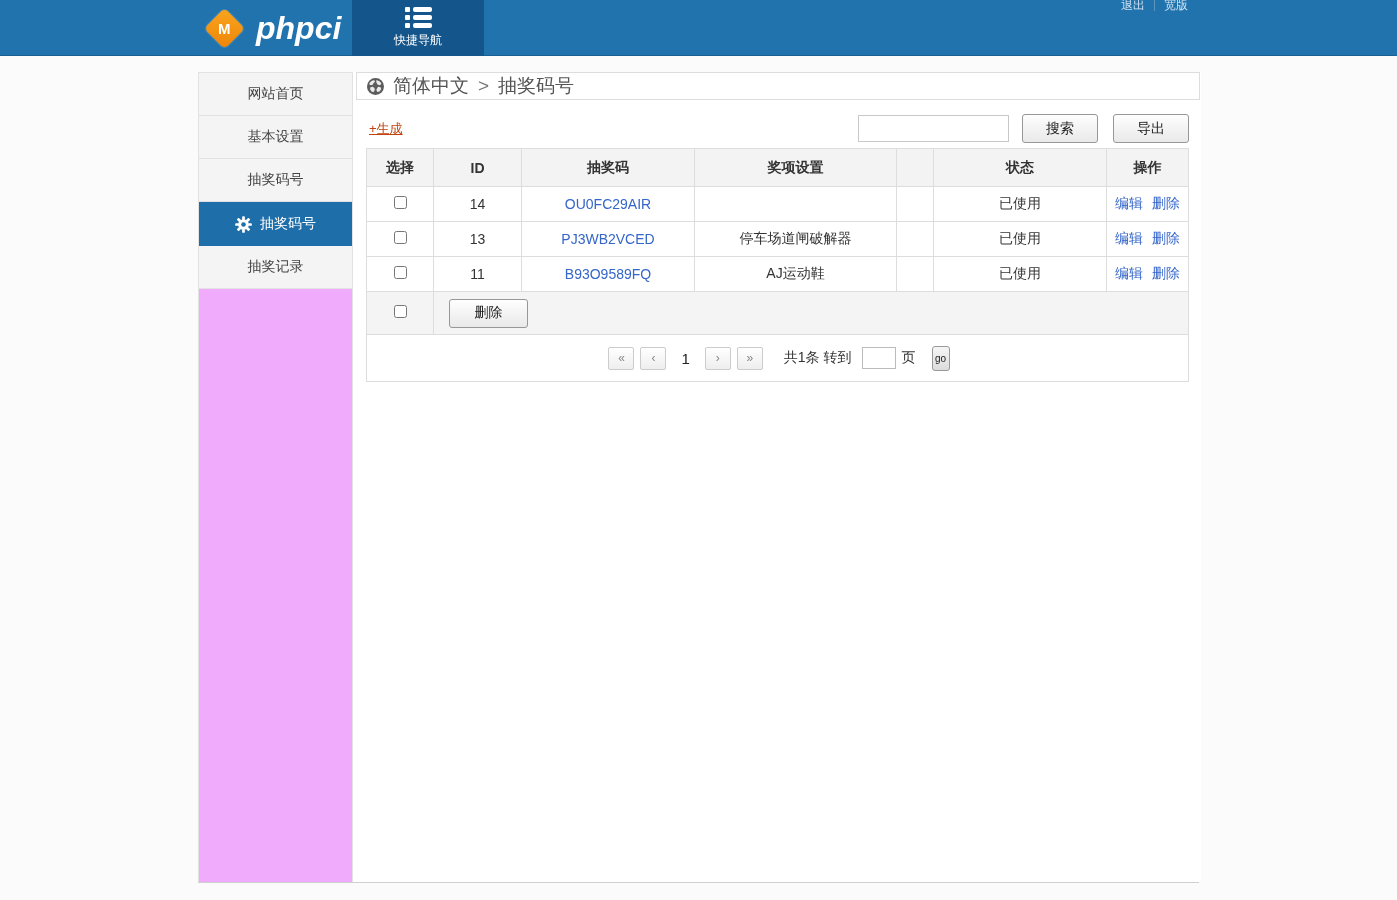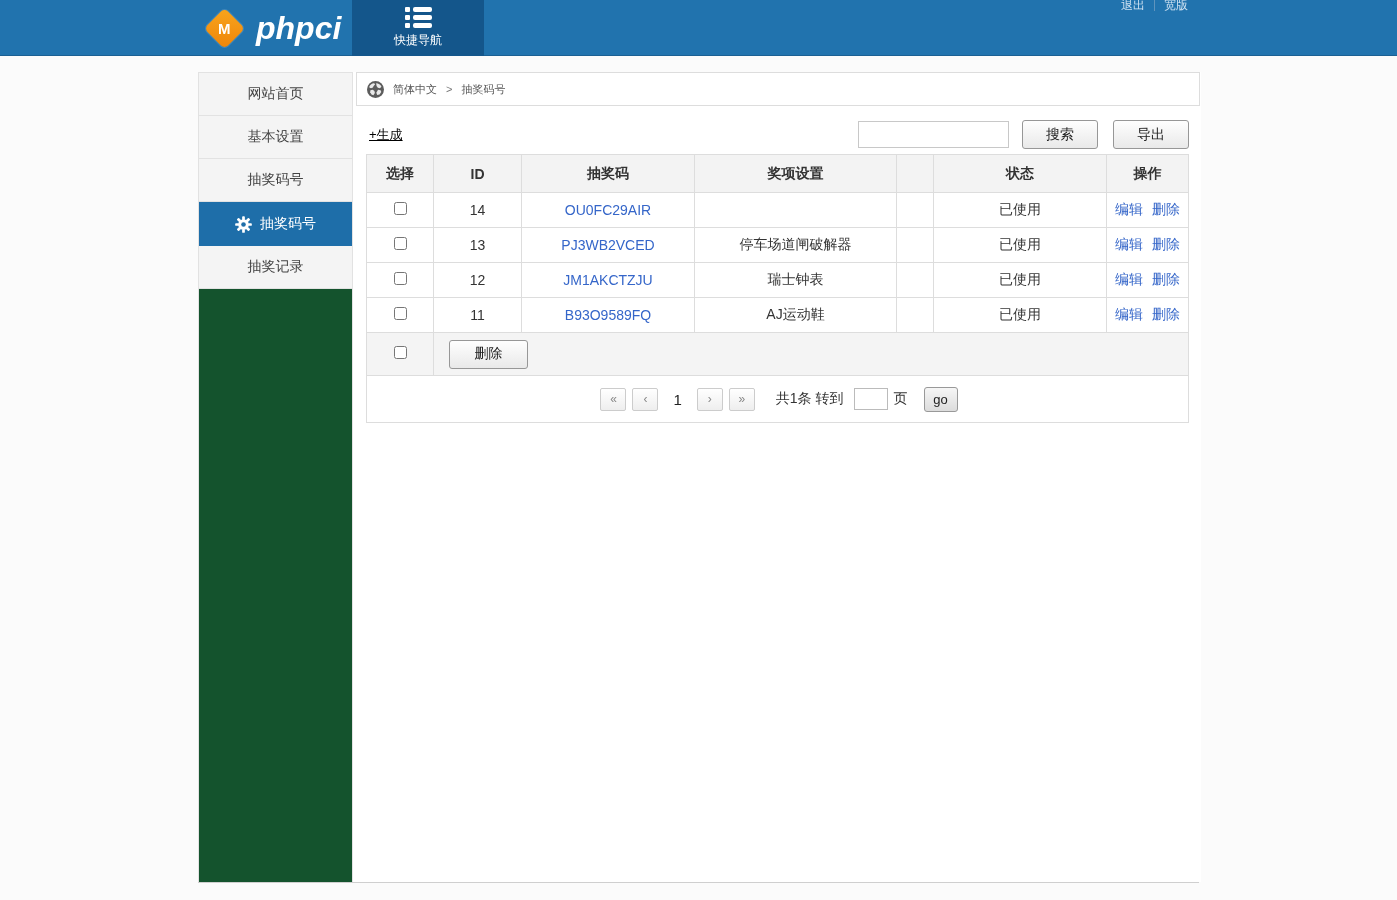--- a/index.html
+++ b/index.html
@@ -49,50 +49,50 @@
   .container {
     width: 1001px; height: 811px;
     margin: 16px auto 0;
     display: flex; align-items: stretch;
     background: #fff;
     border-bottom: 1px solid #cfcfcf;
   }
   
   .sidebar {
     width: 155px; flex: 0 0 155px;
-    background: #14532d;
+    background: #f0abfc;
     border-left: 1px solid #e2e2e2;
     border-right: 1px solid #e2e2e2;
     border-top: 1px solid #e2e2e2;
   }
   .side-item {
     height: 43px;
     display: flex; align-items: center; justify-content: center; gap: 8px;
     font-size: 14px; color: #444;
     border-bottom: 1px solid #e2e2e2;
     cursor: pointer; background: #f4f4f4;
   }
   .side-item.active {
     background: #1e6ea9; color: #fff; border-bottom: none; height: 44px;
   }
   .side-item .gear { display: inline-flex; }
   
   .main { flex: 1; background: #fff; padding-left: 3px; }
   .breadcrumb {
-    height: 34px; margin-right: 1px;
+    height: 28px; margin-right: 1px;
     border: 1px solid #ddd; background: #fff;
     display: flex; align-items: center; gap: 9px;
-    padding-left: 10px; font-size: 11px; color: #555;
+    padding-left: 10px; font-size: 19px; color: #555;
   }
   .breadcrumb .crumb-sep { color: #777; }
   .toolbar {
     margin: 14px 12px 0 13px;
     display: flex; justify-content: space-between; align-items: center; height: 29px;
   }
-  .gen-link { font-size: 13px; color: #000000; text-decoration: underline; cursor: pointer; }
+  .gen-link { font-size: 13px; color: #c2410c; text-decoration: underline; cursor: pointer; }
   .search-group { display: flex; align-items: center; gap: 8px; }
   .search-input {
     width: 151px; height: 27px;
     border: 1px solid #c8c8c8; background: #fff;
     padding: 0 6px; font-size: 13px; outline: none;
   }
   .btn {
     height: 29px; min-width: 76px;
     border: 1px solid #979797; border-radius: 3px;
     background: linear-gradient(#fefefe, #e9e9e9);
@@ -123,24 +123,24 @@
     display: inline-flex; align-items: center; justify-content: center;
     cursor: pointer; margin: 0 3px;
   }
   .pg-current { font-size: 15px; color: #222; margin: 0 12px; }
   .pg-total { margin-left: 18px; }
   .pg-input {
     width: 34px; height: 22px; margin: 0 6px 0 10px;
     border: 1px solid #bbb; outline: none; text-align: center; font-size: 13px;
   }
   .go-btn {
-    width: 34px; height: 25px; margin-left: 16px;
+    width: 18px; height: 25px; margin-left: 16px;
     border: 1px solid #999; border-radius: 3px;
     background: linear-gradient(#f6f6f6, #dcdcdc);
-    font-size: 13px; color: #222; cursor: pointer; font-family: inherit;
+    font-size: 10px; color: #222; cursor: pointer; font-family: inherit;
   }
   input[type=checkbox] { width: 13px; height: 13px; cursor: pointer; }
 </style>
 </head>
 <body>
 
 <div class="topbar">
   <div class="topbar-inner">
     <div class="logo">
       <div class="logo-mark">
@@ -271,32 +271,20 @@
             <td>停车场道闸破解器</td>
             <td></td>
             <td>已使用</td>
             <td>
               <a class="cell-link">编辑</a>
               <a class="cell-link">删除</a>
             </td>
           </tr>
           <tr>
             <td><input type="checkbox" style=""></td>
-            <td>12</td>
-            <td><a class="cell-link">JM1AKCTZJU</a></td>
-            <td>瑞士钟表</td>
-            <td></td>
-            <td>已使用</td>
-            <td>
-              <a class="cell-link">编辑</a>
-              <a class="cell-link">删除</a>
-            </td>
-          </tr>
-          <tr>
-            <td><input type="checkbox" style=""></td>
             <td>11</td>
             <td><a class="cell-link">B93O9589FQ</a></td>
             <td>AJ运动鞋</td>
             <td></td>
             <td>已使用</td>
             <td>
               <a class="cell-link">编辑</a>
               <a class="cell-link">删除</a>
             </td>
           </tr>

